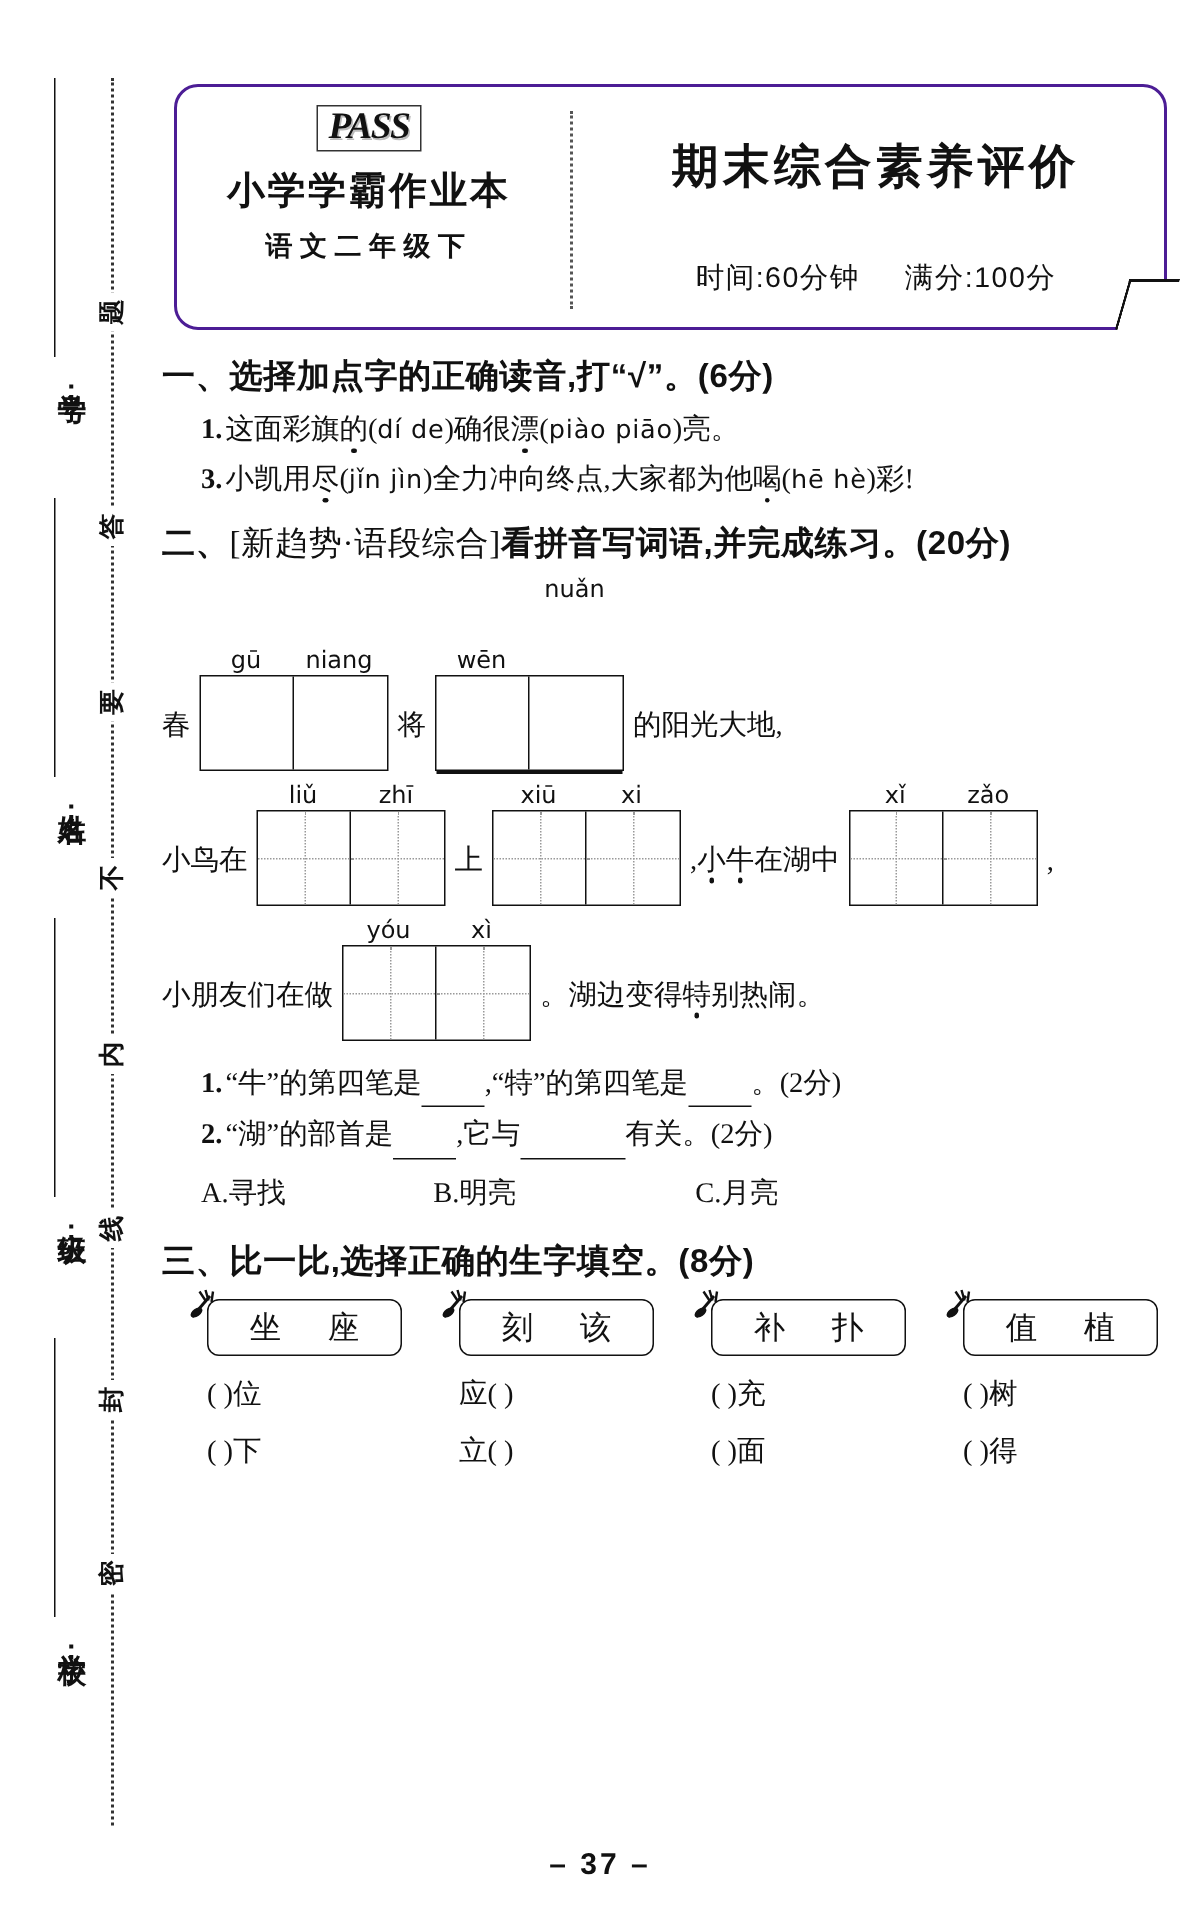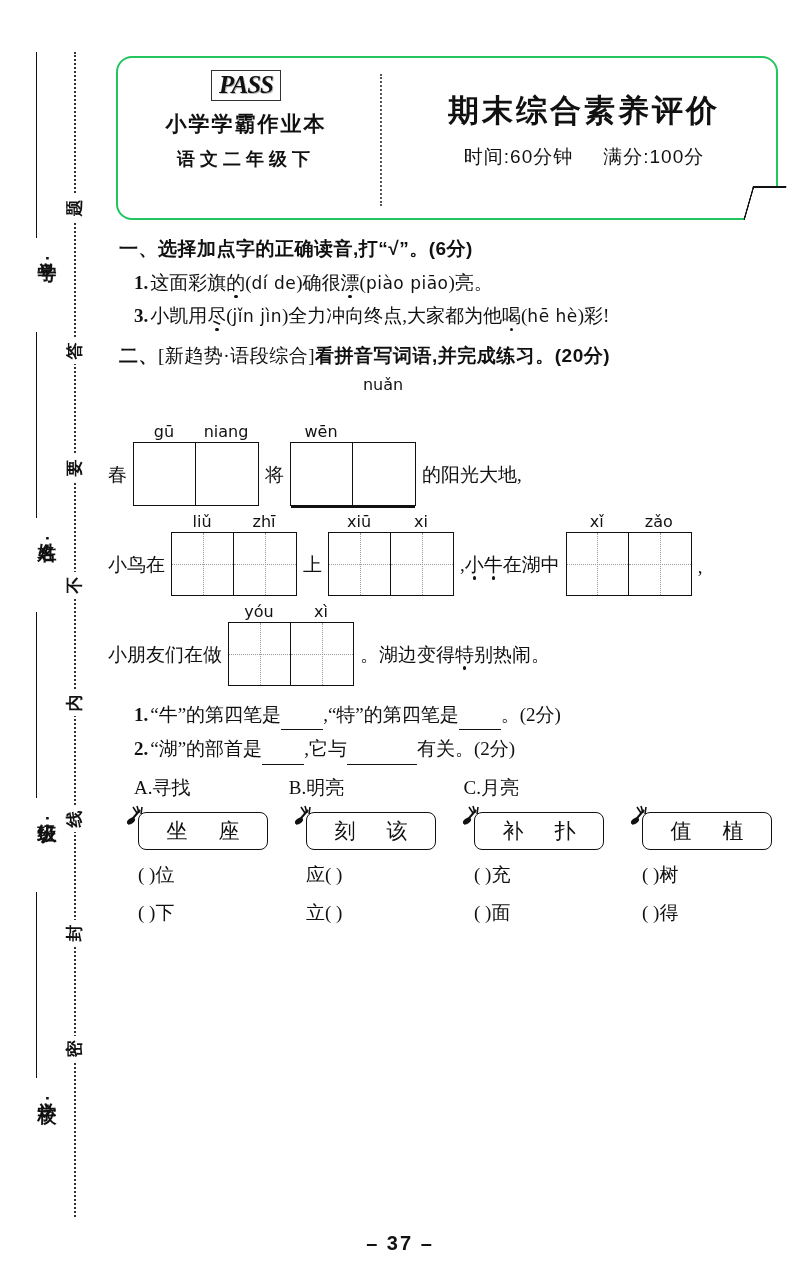--- a/index.html
+++ b/index.html
@@ -51,21 +51,21 @@
     text-align: center;
     line-height: 26px;
     transform: rotate(-90deg);
   }
 
   
   #header-banner {
     position: absolute;
     left: 116px; top: 56px;
     width: 662px; height: 164px;
-    border: 2px solid #22c55e;
+    border: 2px solid #4c1d95;
     border-radius: 16px 16px 6px 16px;
     background: #fff;
   }
   #header-fold {
     position: absolute;
     right: -1px; bottom: -2px;
     width: 34px; height: 34px;
     background: #fff;
     border-left: 2px solid #111;
     border-top: 2px solid #111;
@@ -88,21 +88,21 @@
     font-style: italic;
     letter-spacing: -1px;
     border: 1.4px solid #333;
     padding: 0px 7px 1px 7px;
     color: #111;
     text-shadow: 1px 1px 0 #bbb;
   }
   .brand-line {
     font-family: "Liberation Sans", sans-serif;
     font-weight: 700;
-    font-size: 21px;
+    font-size: 25px;
     letter-spacing: 2px;
     margin-top: 9px;
   }
   .brand-line.second { font-size: 18px; letter-spacing: 5px; }
 
   #header-divider {
     position: absolute;
     left: 262px; top: 16px;
     height: 132px;
     border-left: 2px dotted #555;
@@ -114,41 +114,41 @@
     text-align: center;
   }
   #exam-title {
     font-family: "Liberation Sans", sans-serif;
     font-weight: 700;
     font-size: 31px;
     letter-spacing: 3px;
     margin-top: 20px;
   }
   #exam-meta {
-    margin-top: 12px;
+    margin-top: 40px;
     display: flex;
     justify-content: center;
     gap: 30px;
     font-size: 19px;
     font-family: "Liberation Sans", sans-serif;
     letter-spacing: 1px;
   }
 
   
   #content {
     position: absolute;
     left: 108px; top: 232px;
     width: 686px;
   }
   .sec-head {
     font-family: "Liberation Sans", sans-serif;
     font-weight: 700;
-    font-size: 19px;
+    font-size: 22px;
     letter-spacing: 0.5px;
-    margin: 4px 0 6px 11px;
+    margin: 4px 0 6px 0;
     white-space: nowrap;
   }
   .sec-head .tag { font-weight: 400; font-family: "Liberation Serif", serif; }
 
   .q-line {
     font-size: 19px;
     margin: 4px 0 4px 26px;
     white-space: nowrap;
     line-height: 1.55;
   }
@@ -392,20 +392,21 @@
     <div id="s2-subs" style="margin-top:14px">
         <div class="q-line"><span class="q-num">1.</span><span>“牛”的第四笔是</span><span class="blank-u" style="width: 42px;">&nbsp;</span><span>,“特”的第四笔是</span><span class="blank-u" style="width: 42px;">&nbsp;</span><span>。(2分)</span></div>
         <div class="q-line"><span class="q-num">2.</span><span>“湖”的部首是</span><span class="blank-u" style="width: 42px;">&nbsp;</span><span>,它与</span><span class="blank-u" style="width: 70px;">&nbsp;</span><span>有关。(2分)</span></div>
       </div>
     <div class="q-line" style="margin-top:8px">
       <span style="display:inline-block;width:150px">A.寻找</span>
       <span style="display:inline-block;width:170px">B.明亮</span>
       <span style="display:inline-block">C.月亮</span>
     </div>
 
+    <div class="sec-head" style="margin-top:16px">三、比一比,选择正确的生字填空。(8分)</div>
     <div class="charbox-row" id="s3-boxes">
         <div class="charbox-item">
           <span class="sparkle-icon"><svg viewBox="0 0 30 30">
               <path d="M4 22 L16 8" stroke="#111" stroke-width="2" fill="none"></path>
               <path d="M13 4 L15 11 M18 5 L17 12 M9 5 L13 11" stroke="#111" stroke-width="1.6" fill="none"></path>
               <ellipse cx="7" cy="19" rx="4.5" ry="2.6" fill="#111" transform="rotate(-35 7 19)"></ellipse>
             </svg></span>
           <div class="charbox">
             <span>坐</span>
             <span>座</span>

